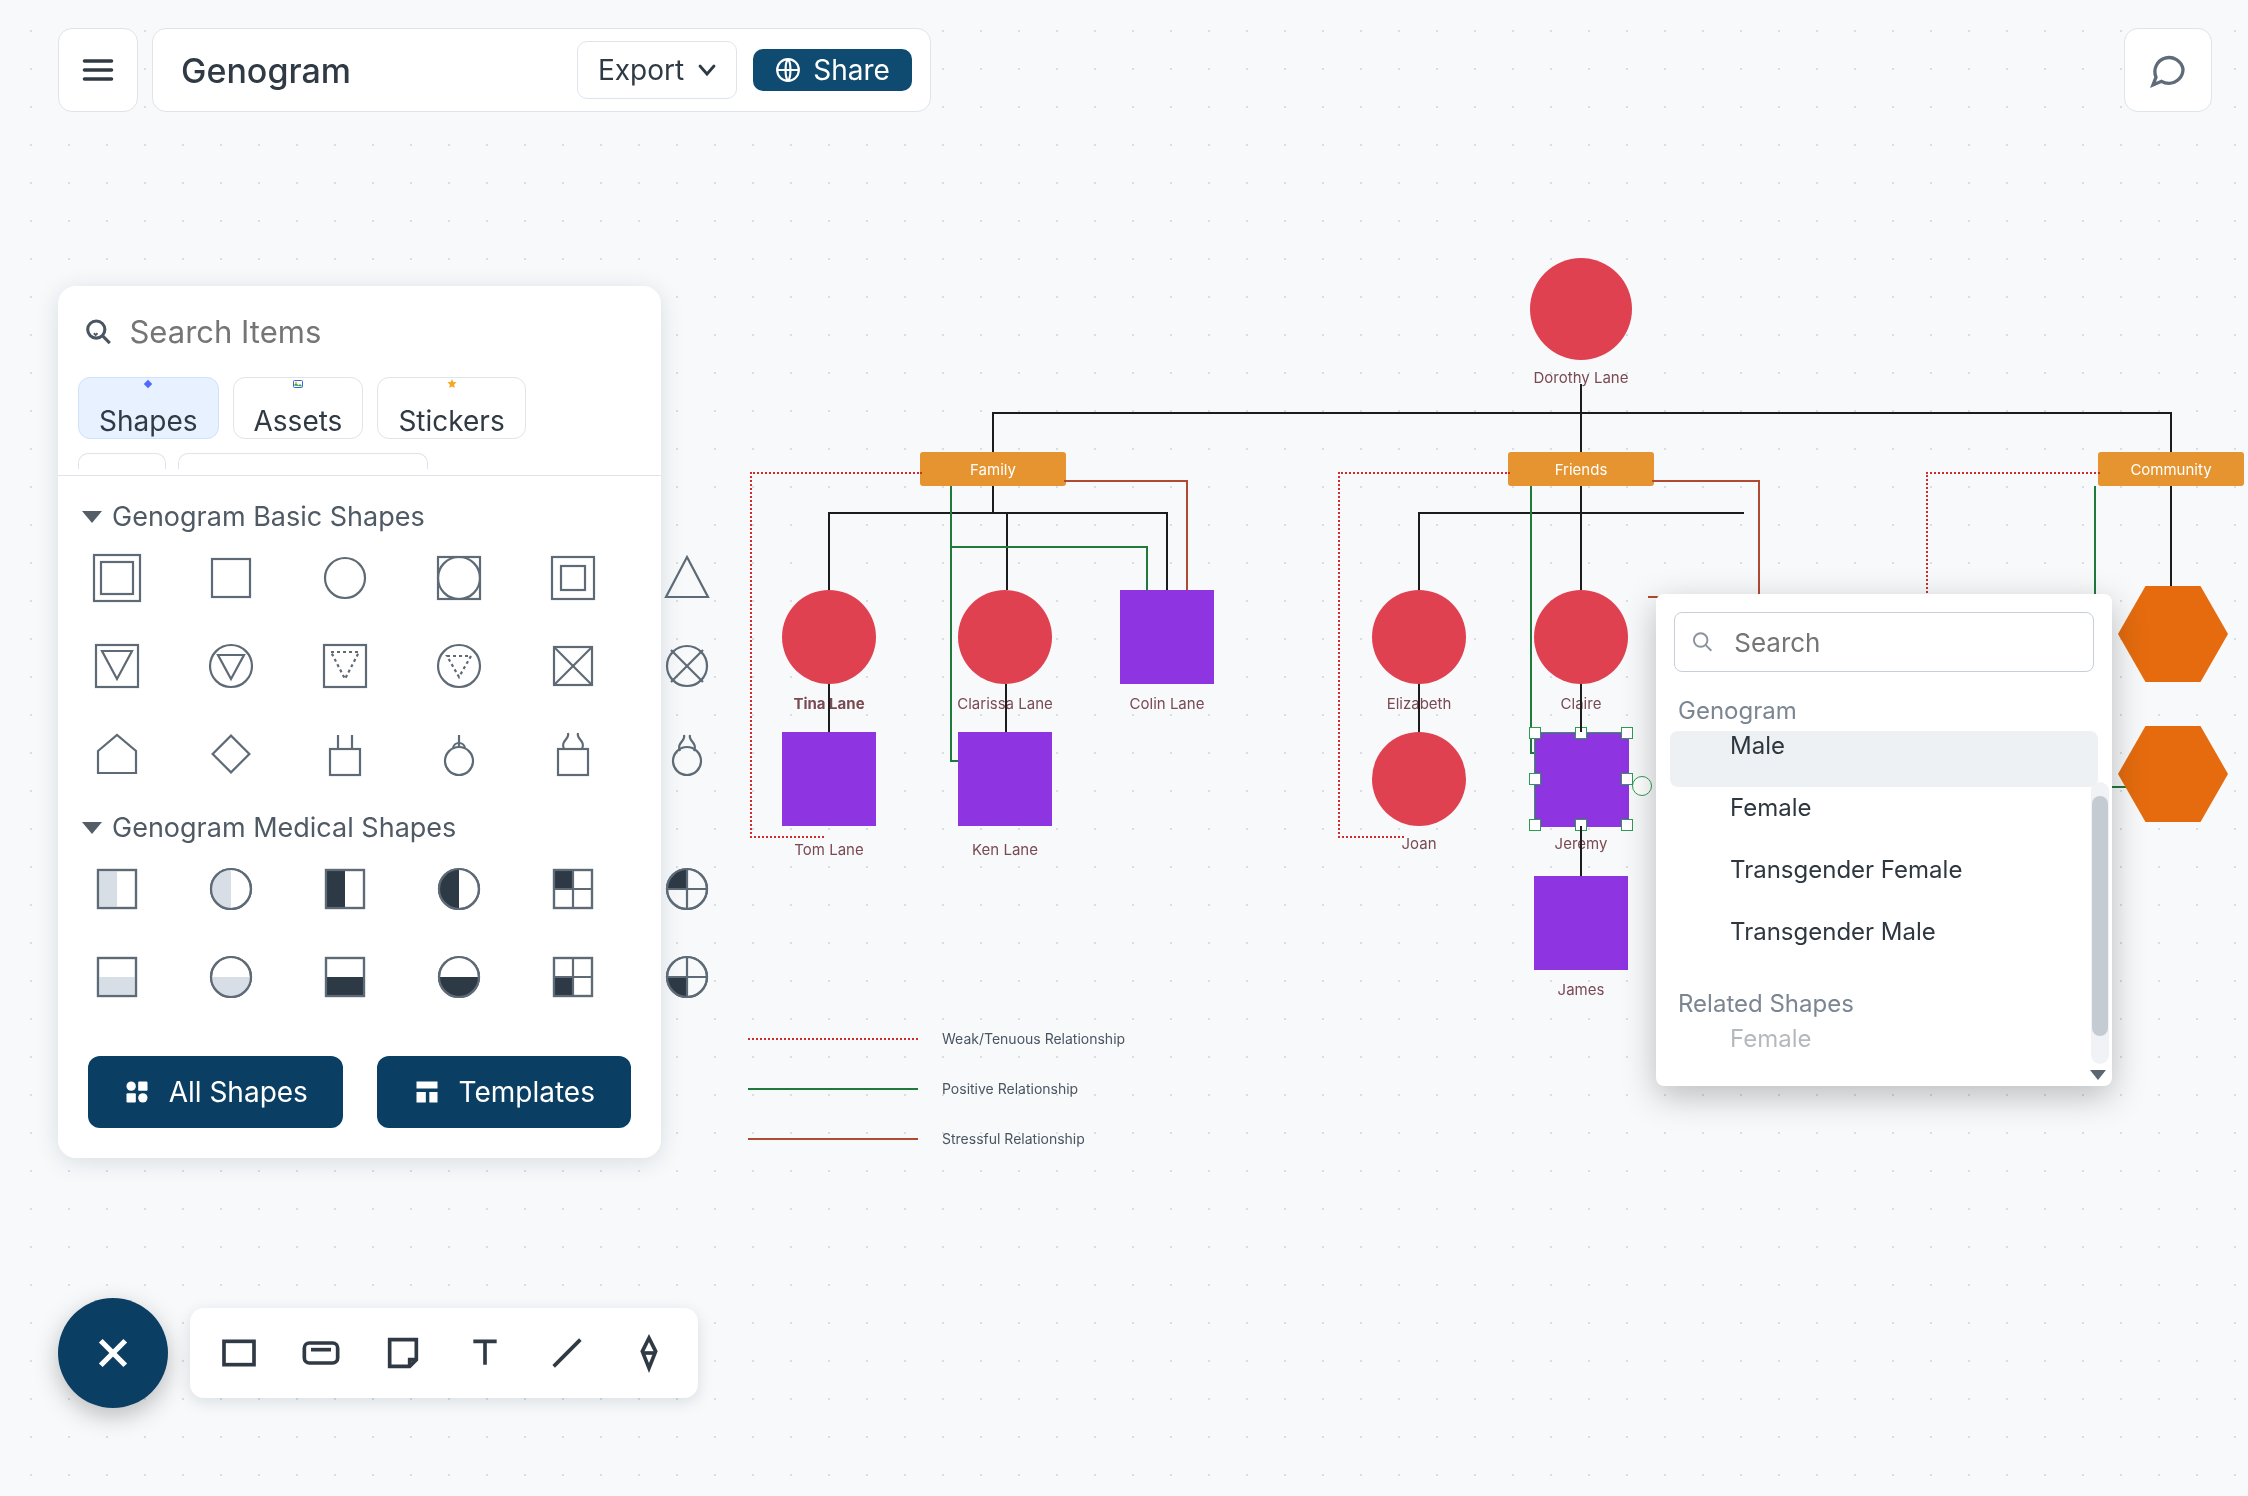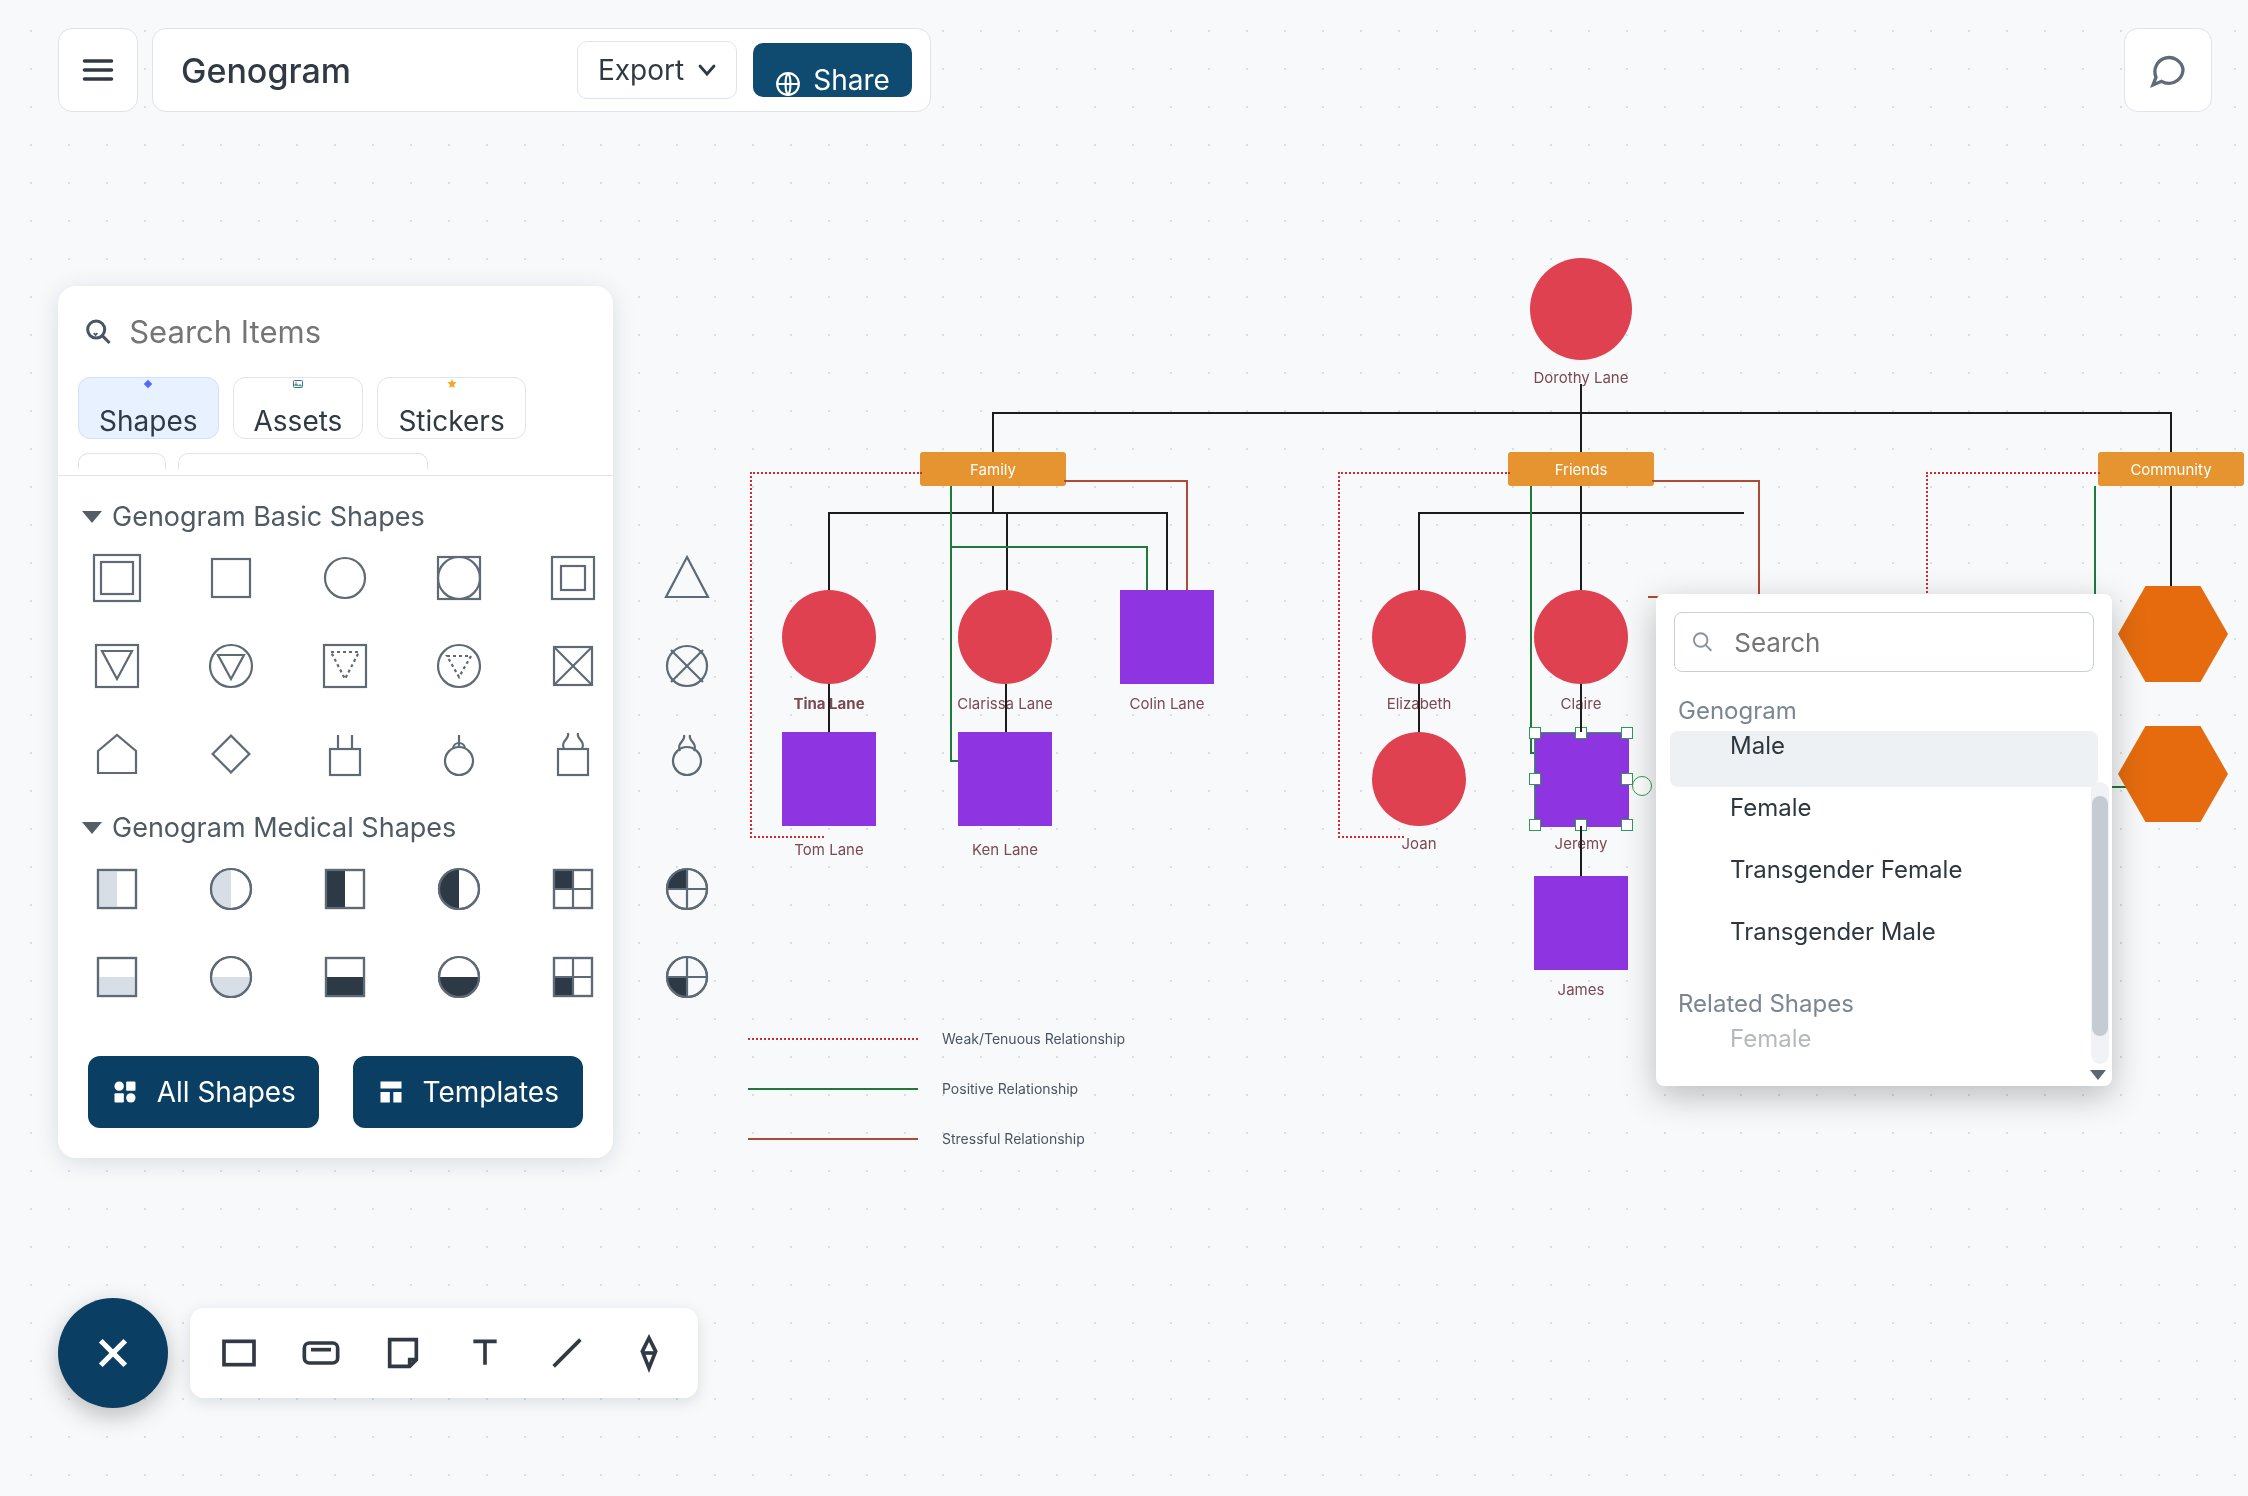--- a/index.html
+++ b/index.html
@@ -24,28 +24,28 @@
   
   .dots{position:absolute;inset:0;background-image:radial-gradient(#d8dde3 1.5px,transparent 1.5px);background-size:38px 38px;background-position:12px 12px;}
 
   
   .topbar{position:absolute;left:58px;top:28px;display:flex;gap:14px;align-items:stretch;}
   .hamburger-btn{width:80px;height:84px;background:#fff;border:1px solid var(--border);border-radius:14px;display:flex;align-items:center;justify-content:center;}
   .hamburger-btn svg{width:36px;height:36px;}
   .title-card{display:flex;align-items:center;gap:16px;height:84px;background:#fff;border:1px solid var(--border);border-radius:14px;padding:0 18px 0 28px;}
   .doc-title{font-size:34px;color:var(--text);font-weight:500;min-width:380px;}
   .export-btn{height:58px;border:1px solid var(--border);border-radius:10px;background:#fff;display:flex;align-items:center;gap:14px;padding:0 20px;font-size:28px;color:var(--text);}
-  .share-btn{height:54px;border-radius:10px;background:var(--navy);color:#fff;display:flex;align-items:flex-end;gap:12px;padding:0 22px;font-size:28px;}
+  .share-btn{height:42px;border-radius:10px;background:var(--navy);color:#fff;display:flex;align-items:center;gap:12px;padding:0 22px;font-size:28px;}
   .share-btn svg{width:26px;height:26px;fill:#fff;}
 
   .comment-btn{position:absolute;right:36px;top:28px;width:88px;height:84px;background:#fff;border:1px solid var(--border);border-radius:14px;display:flex;align-items:center;justify-content:center;}
   .comment-btn svg{width:40px;height:40px;stroke:#5f6b78;fill:none;stroke-width:2;}
 
   
-  .panel{position:absolute;left:58px;top:286px;width:555px;background:#fff;border-radius:18px;box-shadow:0 4px 24px rgba(20,30,50,0.12);padding:0 0 30px 0;}
+  .panel{position:absolute;left:58px;top:286px;width:603px;background:#fff;border-radius:18px;box-shadow:0 4px 24px rgba(20,30,50,0.12);padding:0 0 30px 0;}
   .panel-search{display:flex;align-items:center;gap:14px;padding:26px 26px 22px 26px;}
   .panel-search svg{width:32px;height:32px;stroke:#4a5562;fill:#4a5562;}
   .panel-search input{border:none;outline:none;font-size:31px;color:#6f7b87;width:100%;}
   .tabs{display:flex;gap:14px;padding:4px 20px 0 20px;}
   .tab{display:flex;align-items:center;gap:14px;height:62px;padding:0 20px;border:1px solid var(--border);border-radius:12px;font-size:28px;color:var(--text);background:#fff;flex-direction:column;}
   .tab.active{background:#e8f1ff;border-color:#cfe1fb;}
   .tab svg{width:26px;height:26px;}
 
   .peek-row{display:flex;gap:12px;padding:14px 20px 0 20px;}
   .peek{width:88px;height:16px;border:1px solid var(--border);border-bottom:none;border-radius:10px 10px 0 0;}

